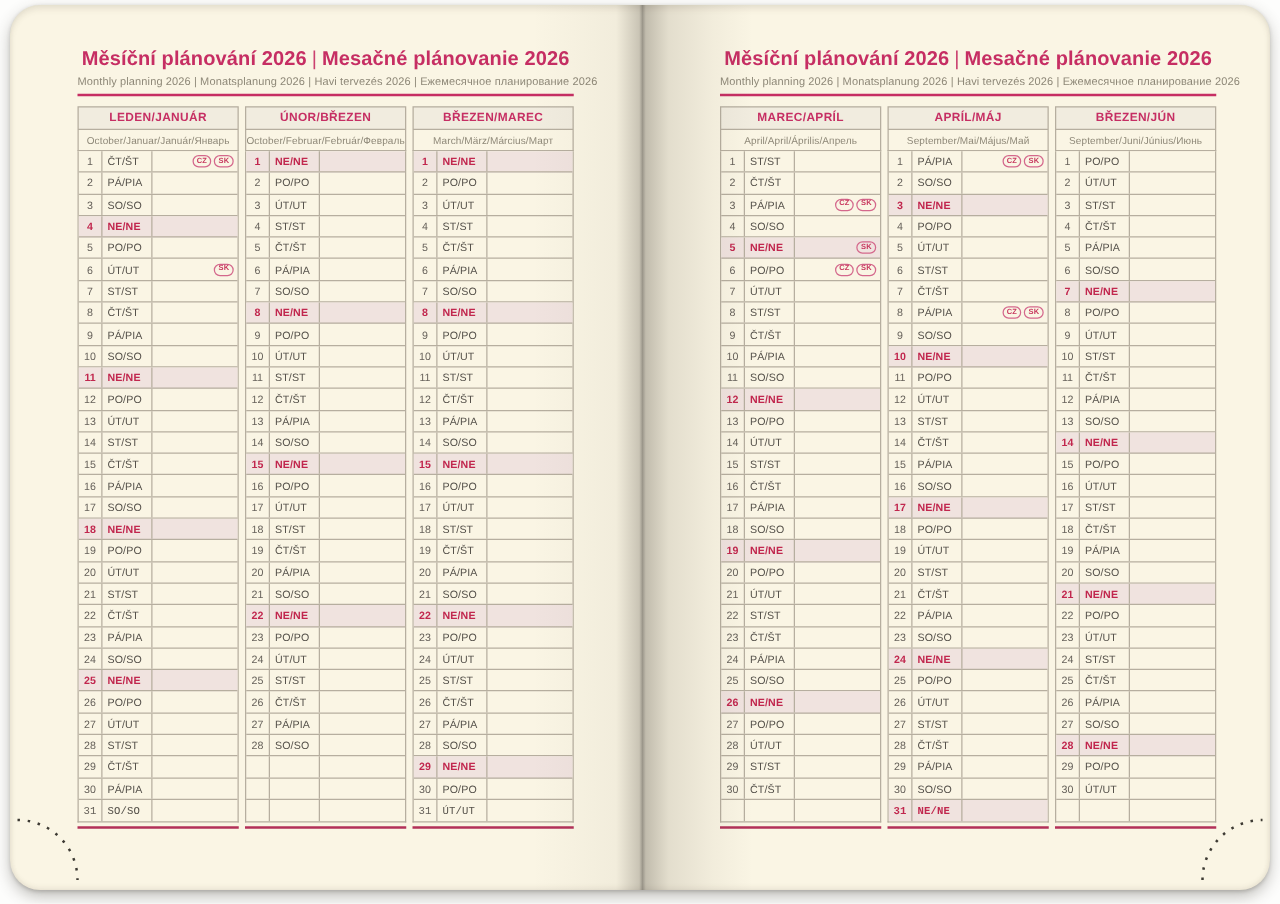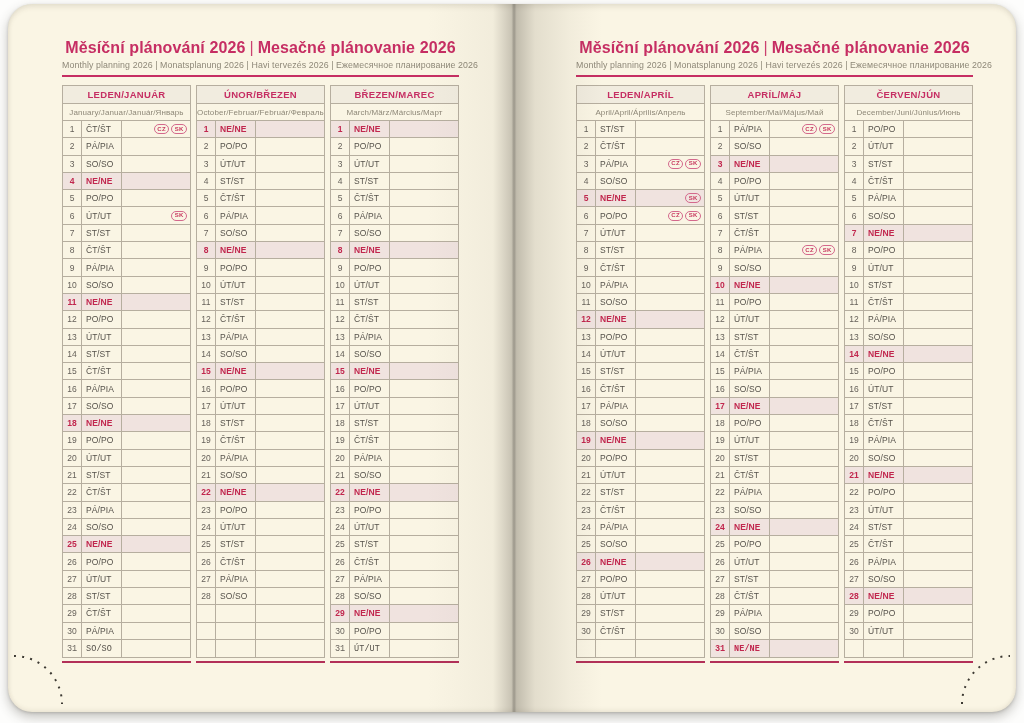--- a/index.html
+++ b/index.html
@@ -98,21 +98,21 @@
         <div class="page-head">
           <div class="title">
             <span>Měsíční plánování 2026</span><span class="sep">|</span><span>Mesačné plánovanie 2026</span>
           </div>
           <div class="subtitle">Monthly planning 2026 | Monatsplanung 2026 | Havi tervezés 2026 | Ежемесячное планирование 2026</div>
           <div class="rule"></div>
         </div>
         <div class="months">
             <div class="month">
               <div class="m-head">LEDEN/JANUÁR</div>
-              <div class="m-langs">January/Januar/Január/Январь</div>
+              <div class="m-langs">October/Januar/Január/Январь</div>
               <div class="m-grid">
                 <div class="day-row">
                   <div class="c-num">1</div>
                   <div class="c-day">ČT/ŠT</div>
                   <div class="c-note">
                     <span class="badge">CZ</span>
                     <span class="badge">SK</span>
                   </div>
                 </div>
                 <div class="day-row">
@@ -602,21 +602,21 @@
       <div class="content">
         <div class="page-head">
           <div class="title">
             <span>Měsíční plánování 2026</span><span class="sep">|</span><span>Mesačné plánovanie 2026</span>
           </div>
           <div class="subtitle">Monthly planning 2026 | Monatsplanung 2026 | Havi tervezés 2026 | Ежемесячное планирование 2026</div>
           <div class="rule"></div>
         </div>
         <div class="months">
             <div class="month">
-              <div class="m-head">LEDEN/APRÍL</div>
+              <div class="m-head">MAREC/APRÍL</div>
               <div class="m-langs">April/April/Április/Апрель</div>
               <div class="m-grid">
                 <div class="day-row">
                   <div class="c-num">1</div>
                   <div class="c-day">ST/ST</div>
                   <div class="c-note"></div>
                 </div>
                 <div class="day-row">
                   <div class="c-num">2</div>
                   <div class="c-day">ČT/ŠT</div>
@@ -940,22 +940,22 @@
                 </div>
                 <div class="day-row sun">
                   <div class="c-num">31</div>
                   <div class="c-day">NE/NE</div>
                   <div class="c-note"></div>
                 </div>
               </div>
               <div class="m-footline"></div>
             </div>
             <div class="month">
-              <div class="m-head">ČERVEN/JÚN</div>
-              <div class="m-langs">December/Juni/Június/Июнь</div>
+              <div class="m-head">BŘEZEN/JÚN</div>
+              <div class="m-langs">September/Juni/Június/Июнь</div>
               <div class="m-grid">
                 <div class="day-row">
                   <div class="c-num">1</div>
                   <div class="c-day">PO/PO</div>
                   <div class="c-note"></div>
                 </div>
                 <div class="day-row">
                   <div class="c-num">2</div>
                   <div class="c-day">ÚT/UT</div>
                   <div class="c-note"></div>

